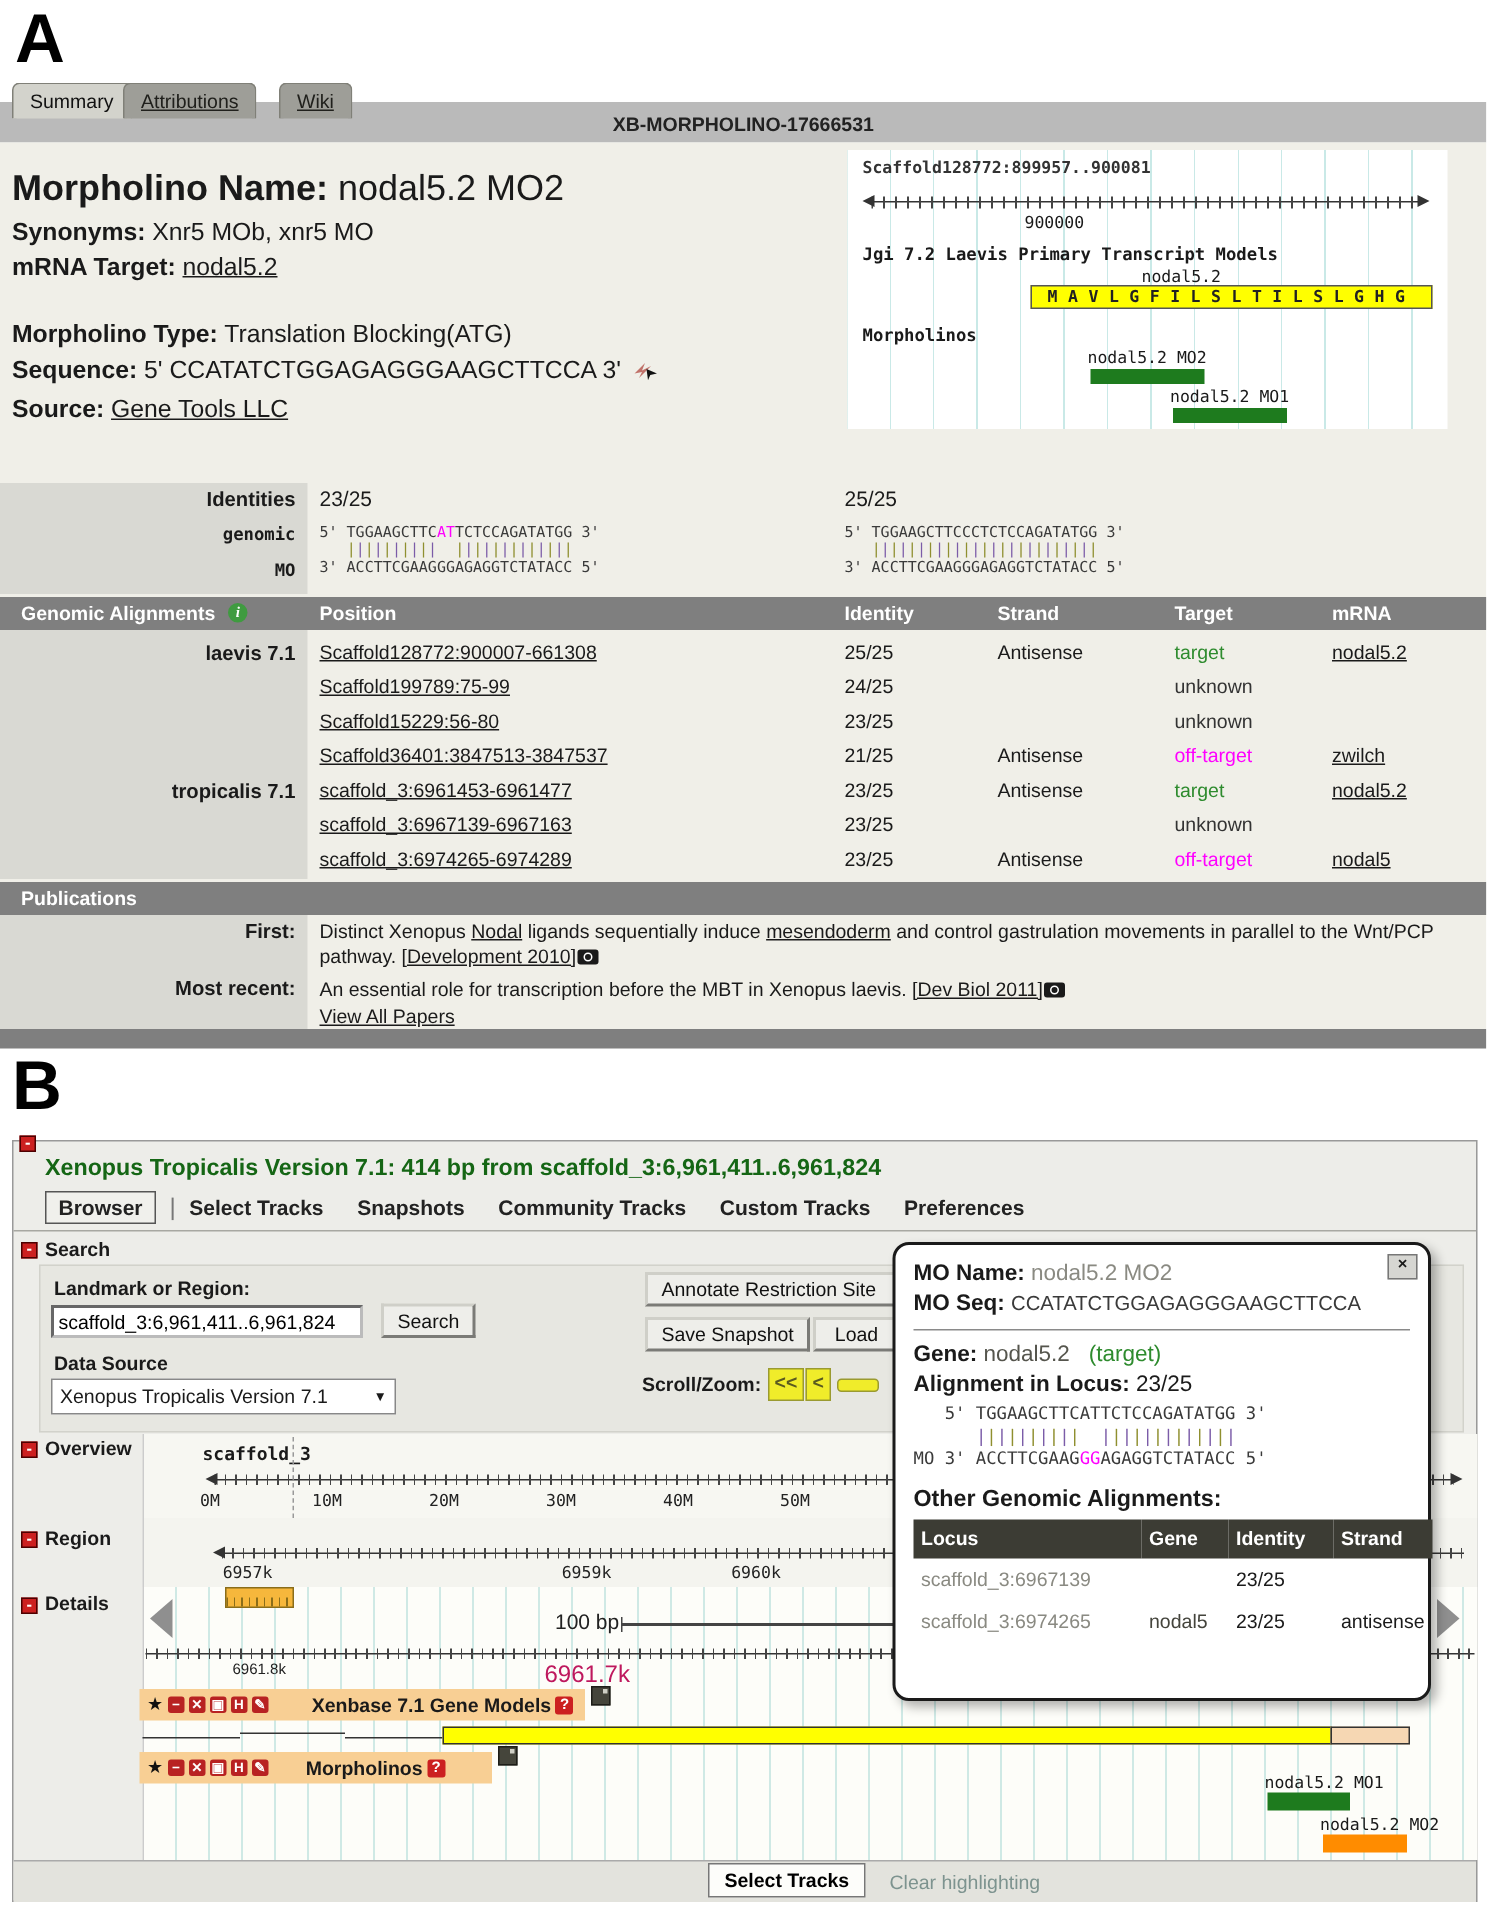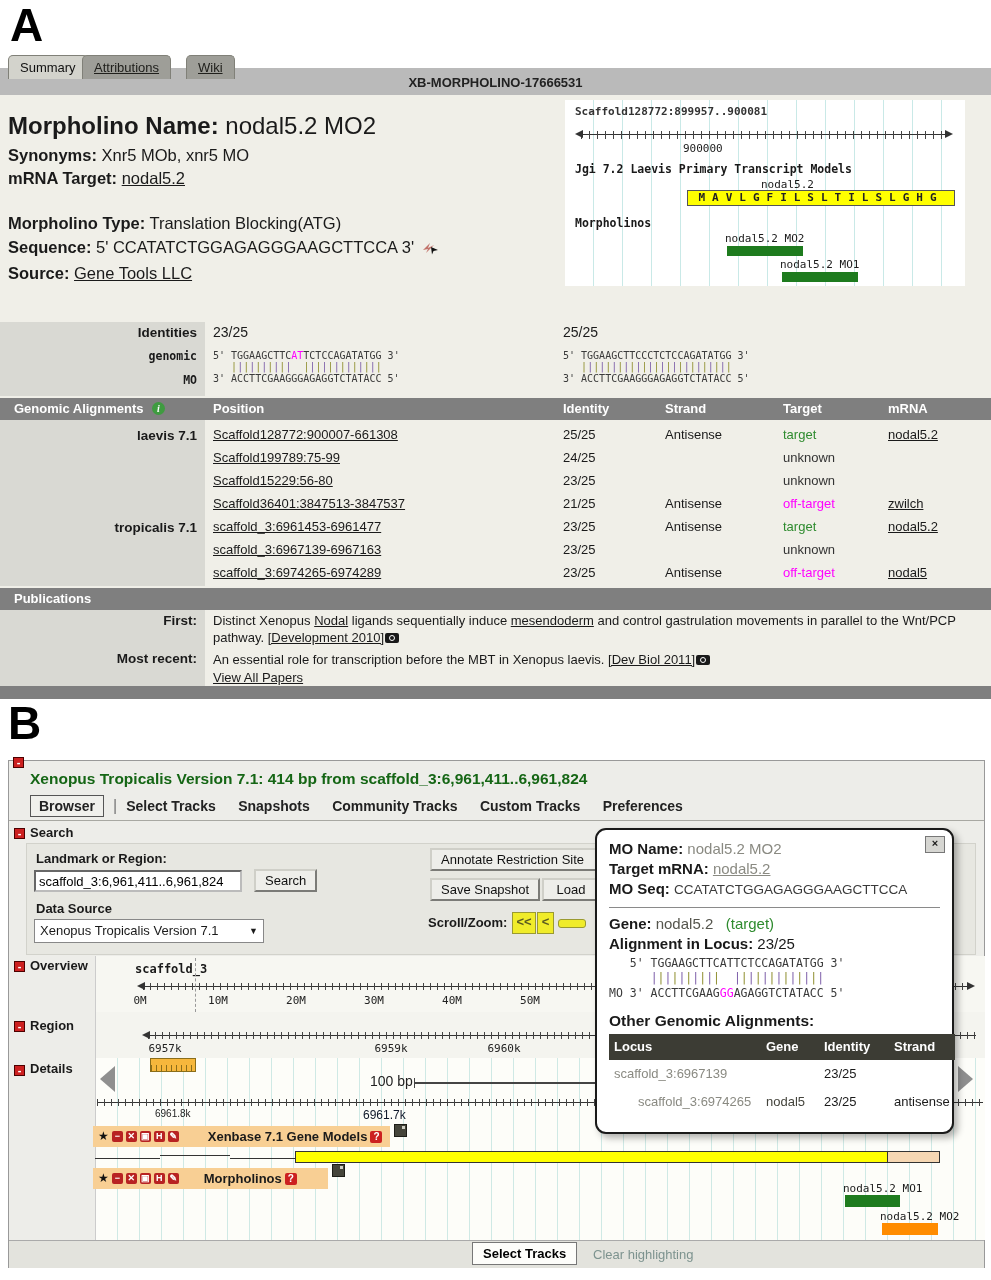--- a/index.html
+++ b/index.html
@@ -291,21 +291,21 @@
   <div class="orangeruler" style="left:150px;top:1058px;"></div>
   <div class="abs" style="left:370px;top:1073px;font-size:14px;color:#222;">100 bp</div>
   <div class="abs" style="left:414px;top:1082px;width:532px;border-top:2px solid #444;"></div>
   <div class="abs" style="left:414px;top:1078px;width:1px;height:10px;background:#444;"></div>
   <div class="abs" style="left:945px;top:1078px;width:1px;height:10px;background:#444;"></div>
   <div class="abs" style="left:97px;top:1098px;width:886px;height:9px;">
     <div class="ruler-line" style="left:0;right:0;top:4px;"></div>
     <div class="ticks7" style="left:0;right:0;top:1px;"></div>
   </div>
   <div class="abs" style="left:155px;top:1108px;font-size:10px;color:#222;">6961.8k</div>
-  <div class="abs" style="left:363px;top:1108px;font-size:12px;color:#0f172a;">6961.7k</div>
+  <div class="abs" style="left:363px;top:1108px;font-size:16px;color:#be185d;">6961.7k</div>
 
   <div class="trackbar" style="left:93px;top:1126px;width:297px;">
     <span class="star">★</span>
     <span class="ticon">−</span>
     <span class="ticon">✕</span>
     <span class="ticon">▣</span>
     <span class="ticon">H</span>
     <span class="ticon">✎</span>
     <span style="font-weight:bold;font-size:13px;margin-left:26px;">Xenbase 7.1 Gene Models</span>
     <span class="qbox">?</span>
@@ -336,38 +336,37 @@
   <div class="abs" style="left:882px;top:1223px;width:56px;height:12px;background:#ff8c00;"></div>
 
   <div class="abs" style="left:9px;top:1240px;width:975px;height:27px;background:#e3e3dd;border-top:1px solid #aaa;"></div>
   <button class="abs" style="left:472px;top:1242px;background:#fdfdfa;border:1px solid #777;font:bold 13px 'Liberation Sans',sans-serif;padding:3px 10px;cursor:pointer;">Select Tracks</button>
   <div class="abs" style="left:593px;top:1247px;font-size:13px;color:#7d938f;cursor:pointer;">Clear highlighting</div>
 
   <div id="popup">
     <div class="abs" style="right:7px;top:6px;width:18px;height:15px;background:#d6d6d2;border:1px solid #777;
          font:bold 11px/13px 'Liberation Sans',sans-serif;text-align:center;cursor:pointer;">×</div>
     <div><b>MO Name:</b> <span class="graytxt">nodal5.2 MO2</span></div>
-    <div><b>Target mRNA:</b> <span class="graytxt" style="text-decoration:underline;cursor:pointer;">nodal5.2</span></div>
     <div><b>MO Seq:</b> <span style="font-size:13.5px;color:#3a3a3a;">CCATATCTGGAGAGGGAAGCTTCCA</span></div>
     <div class="hr"></div>
     <div><b>Gene:</b> <span style="color:#55554d;">nodal5.2</span>&nbsp;&nbsp; <span style="color:#2e8b2e;">(target)</span></div>
     <div><b>Alignment in Locus:</b> <span>23/25</span></div>
     <div class="seqline" style="font-size:11.5px;line-height:15px;color:#3a3a3a;margin-top:2px;">   5' TGGAAGCTTCATTCTCCAGATATGG 3'</div>
     <div class="seqline" style="font-size:11.5px;line-height:15px;"><span> </span><span> </span><span> </span><span> </span><span> </span><span> </span><span style="color: rgb(123, 92, 168);">|</span><span style="color: rgb(143, 143, 47);">|</span><span style="color: rgb(123, 92, 168);">|</span><span style="color: rgb(143, 143, 47);">|</span><span style="color: rgb(123, 92, 168);">|</span><span style="color: rgb(143, 143, 47);">|</span><span style="color: rgb(123, 92, 168);">|</span><span style="color: rgb(143, 143, 47);">|</span><span style="color: rgb(123, 92, 168);">|</span><span style="color: rgb(143, 143, 47);">|</span><span> </span><span> </span><span style="color: rgb(123, 92, 168);">|</span><span style="color: rgb(143, 143, 47);">|</span><span style="color: rgb(123, 92, 168);">|</span><span style="color: rgb(143, 143, 47);">|</span><span style="color: rgb(123, 92, 168);">|</span><span style="color: rgb(143, 143, 47);">|</span><span style="color: rgb(123, 92, 168);">|</span><span style="color: rgb(143, 143, 47);">|</span><span style="color: rgb(123, 92, 168);">|</span><span style="color: rgb(143, 143, 47);">|</span><span style="color: rgb(123, 92, 168);">|</span><span style="color: rgb(143, 143, 47);">|</span><span style="color: rgb(123, 92, 168);">|</span></div>
     <div class="seqline" style="font-size:11.5px;line-height:15px;color:#3a3a3a;"><span>MO 3' ACCTTCGAAG</span><span class="mm">GG</span><span>AGAGGTCTATACC 5'</span></div>
     <div style="font-weight:bold;font-size:15.5px;margin-top:10px;">Other Genomic Alignments:</div>
     <div class="ptable">
       <div class="h">Locus</div>
       <div class="h">Gene</div>
       <div class="h">Identity</div>
       <div class="h">Strand</div>
       <div class="c graytxt" style="cursor:pointer;">scaffold_3:6967139</div>
       <div class="c"></div>
       <div class="c">23/25</div>
       <div class="c"></div>
-      <div class="c graytxt" style="cursor:pointer;margin-left:24px;">scaffold_3:6974265</div>
+      <div class="c graytxt" style="cursor:pointer;">scaffold_3:6974265</div>
       <div class="c" style="color:#44443c;">nodal5</div>
       <div class="c">23/25</div>
       <div class="c">antisense</div>
     </div>
   </div>
 
 </div>
 
 </body></html>

